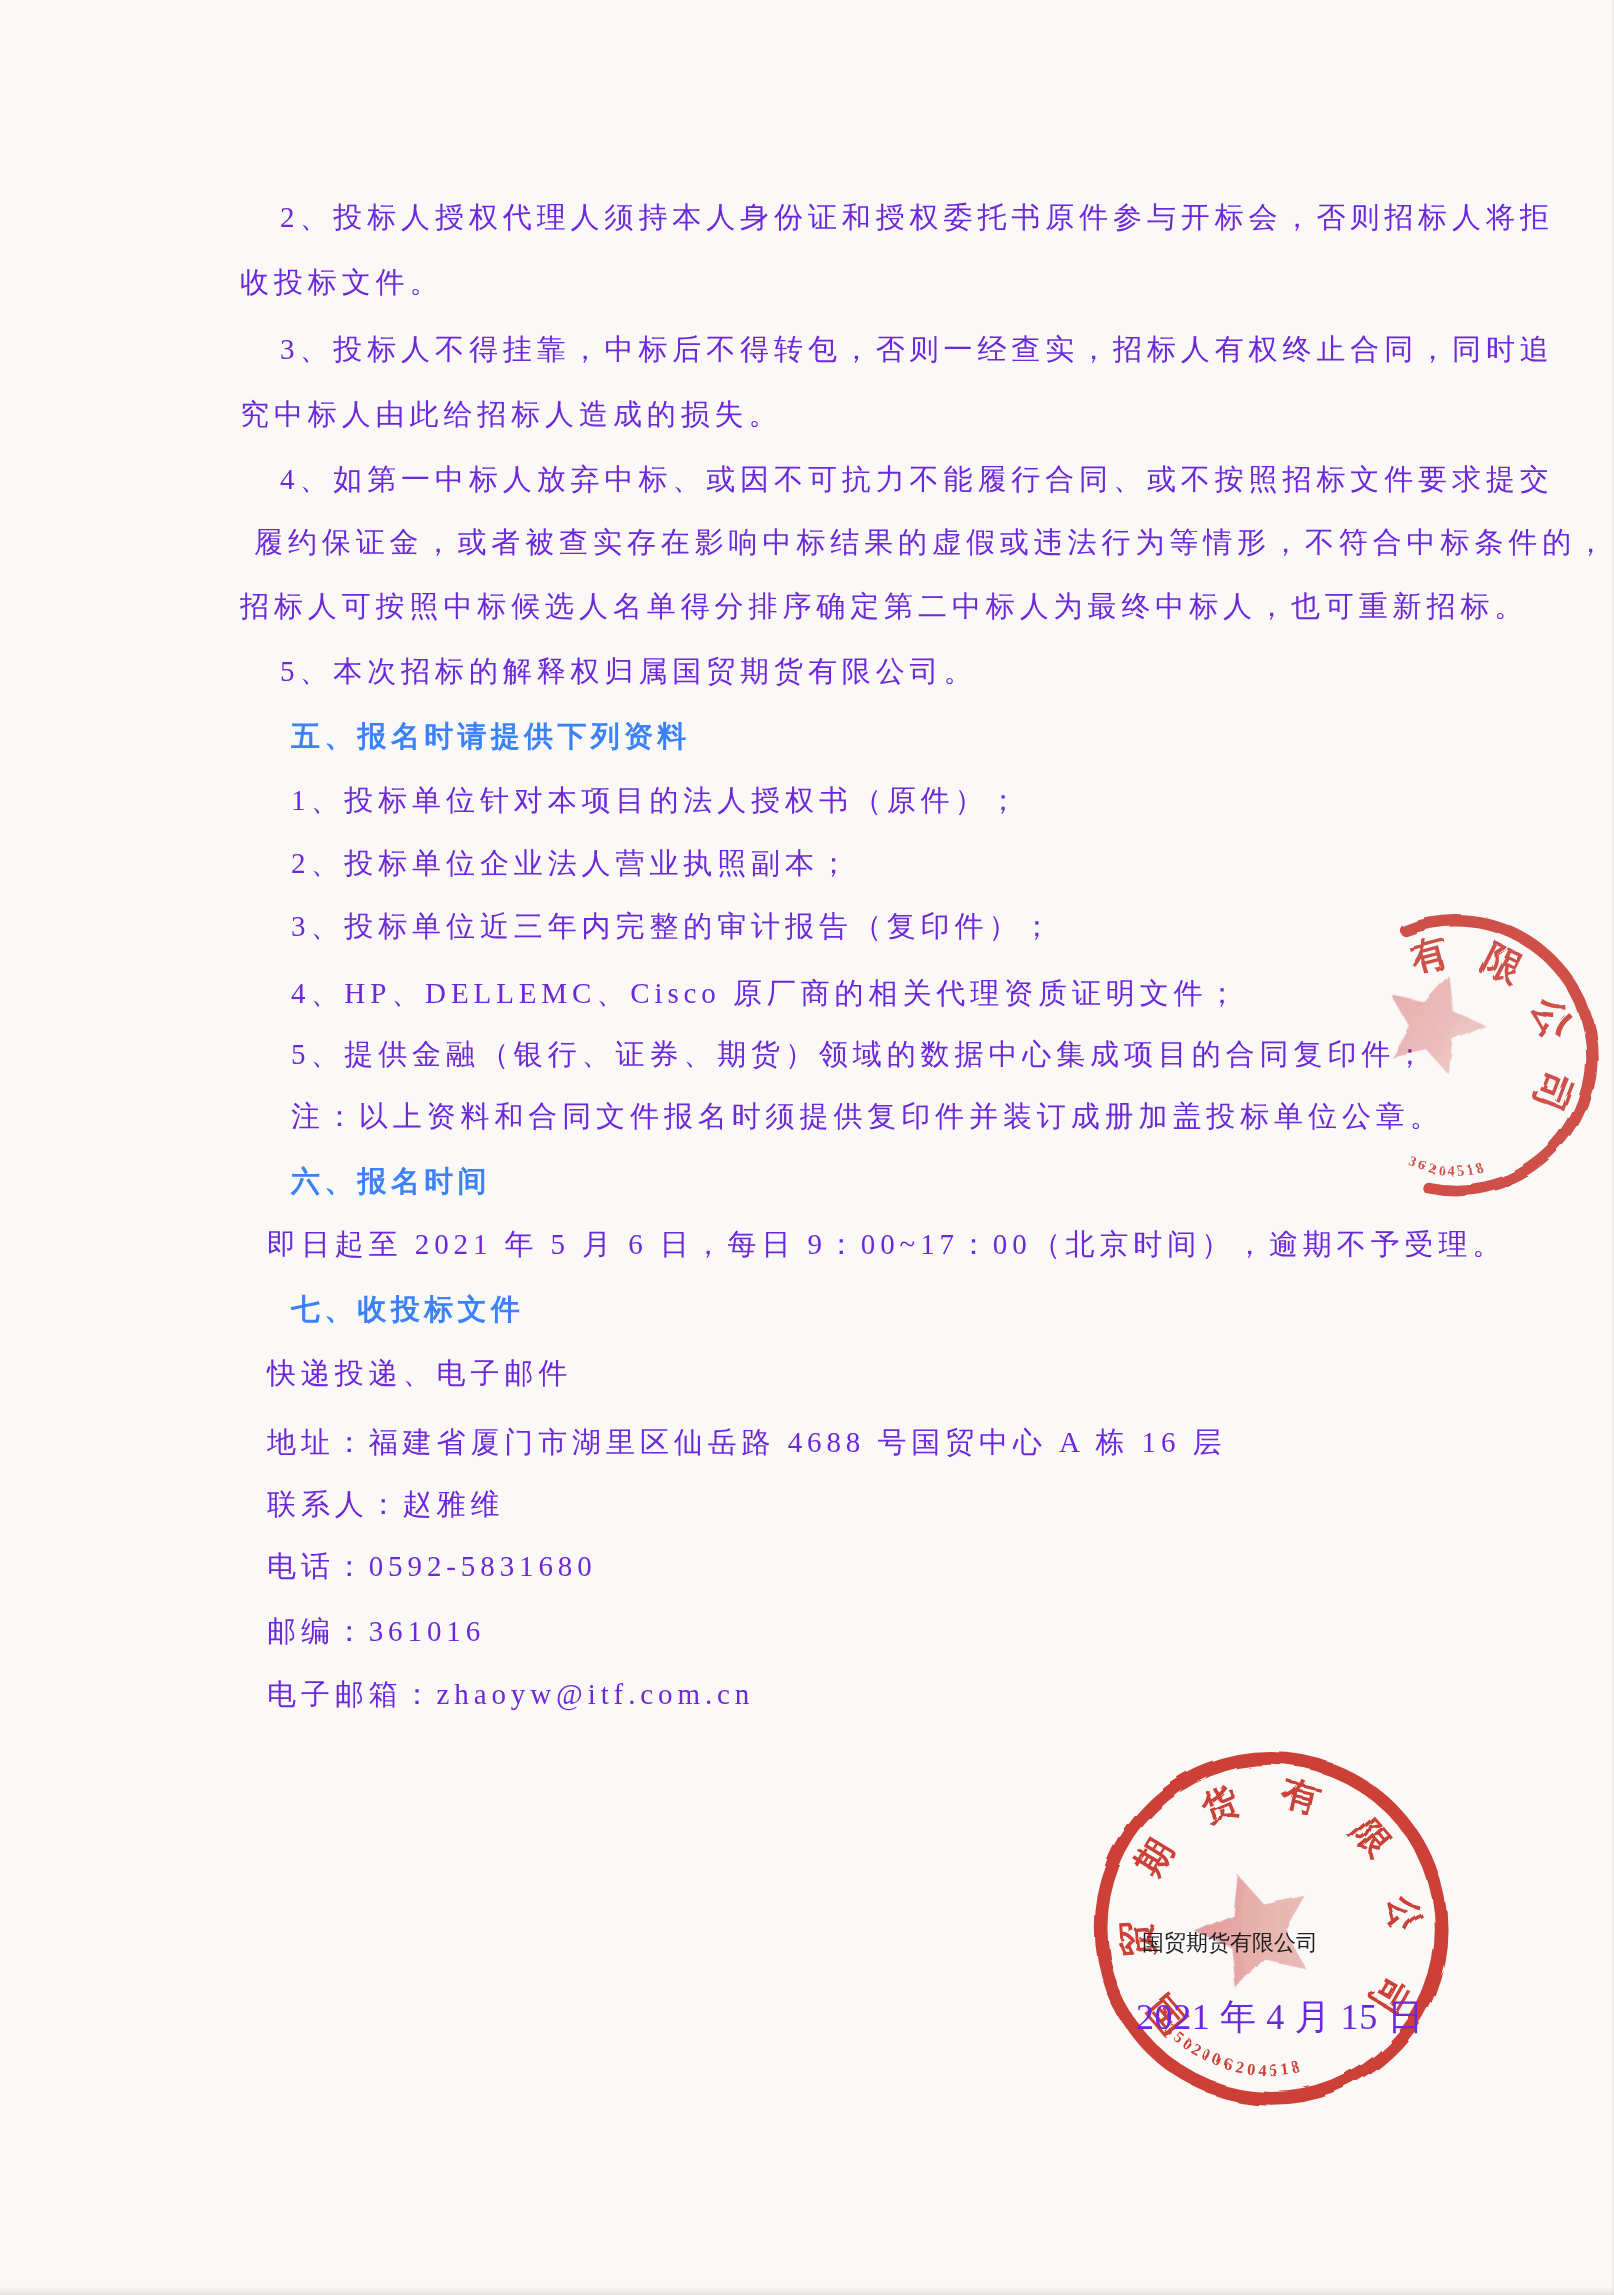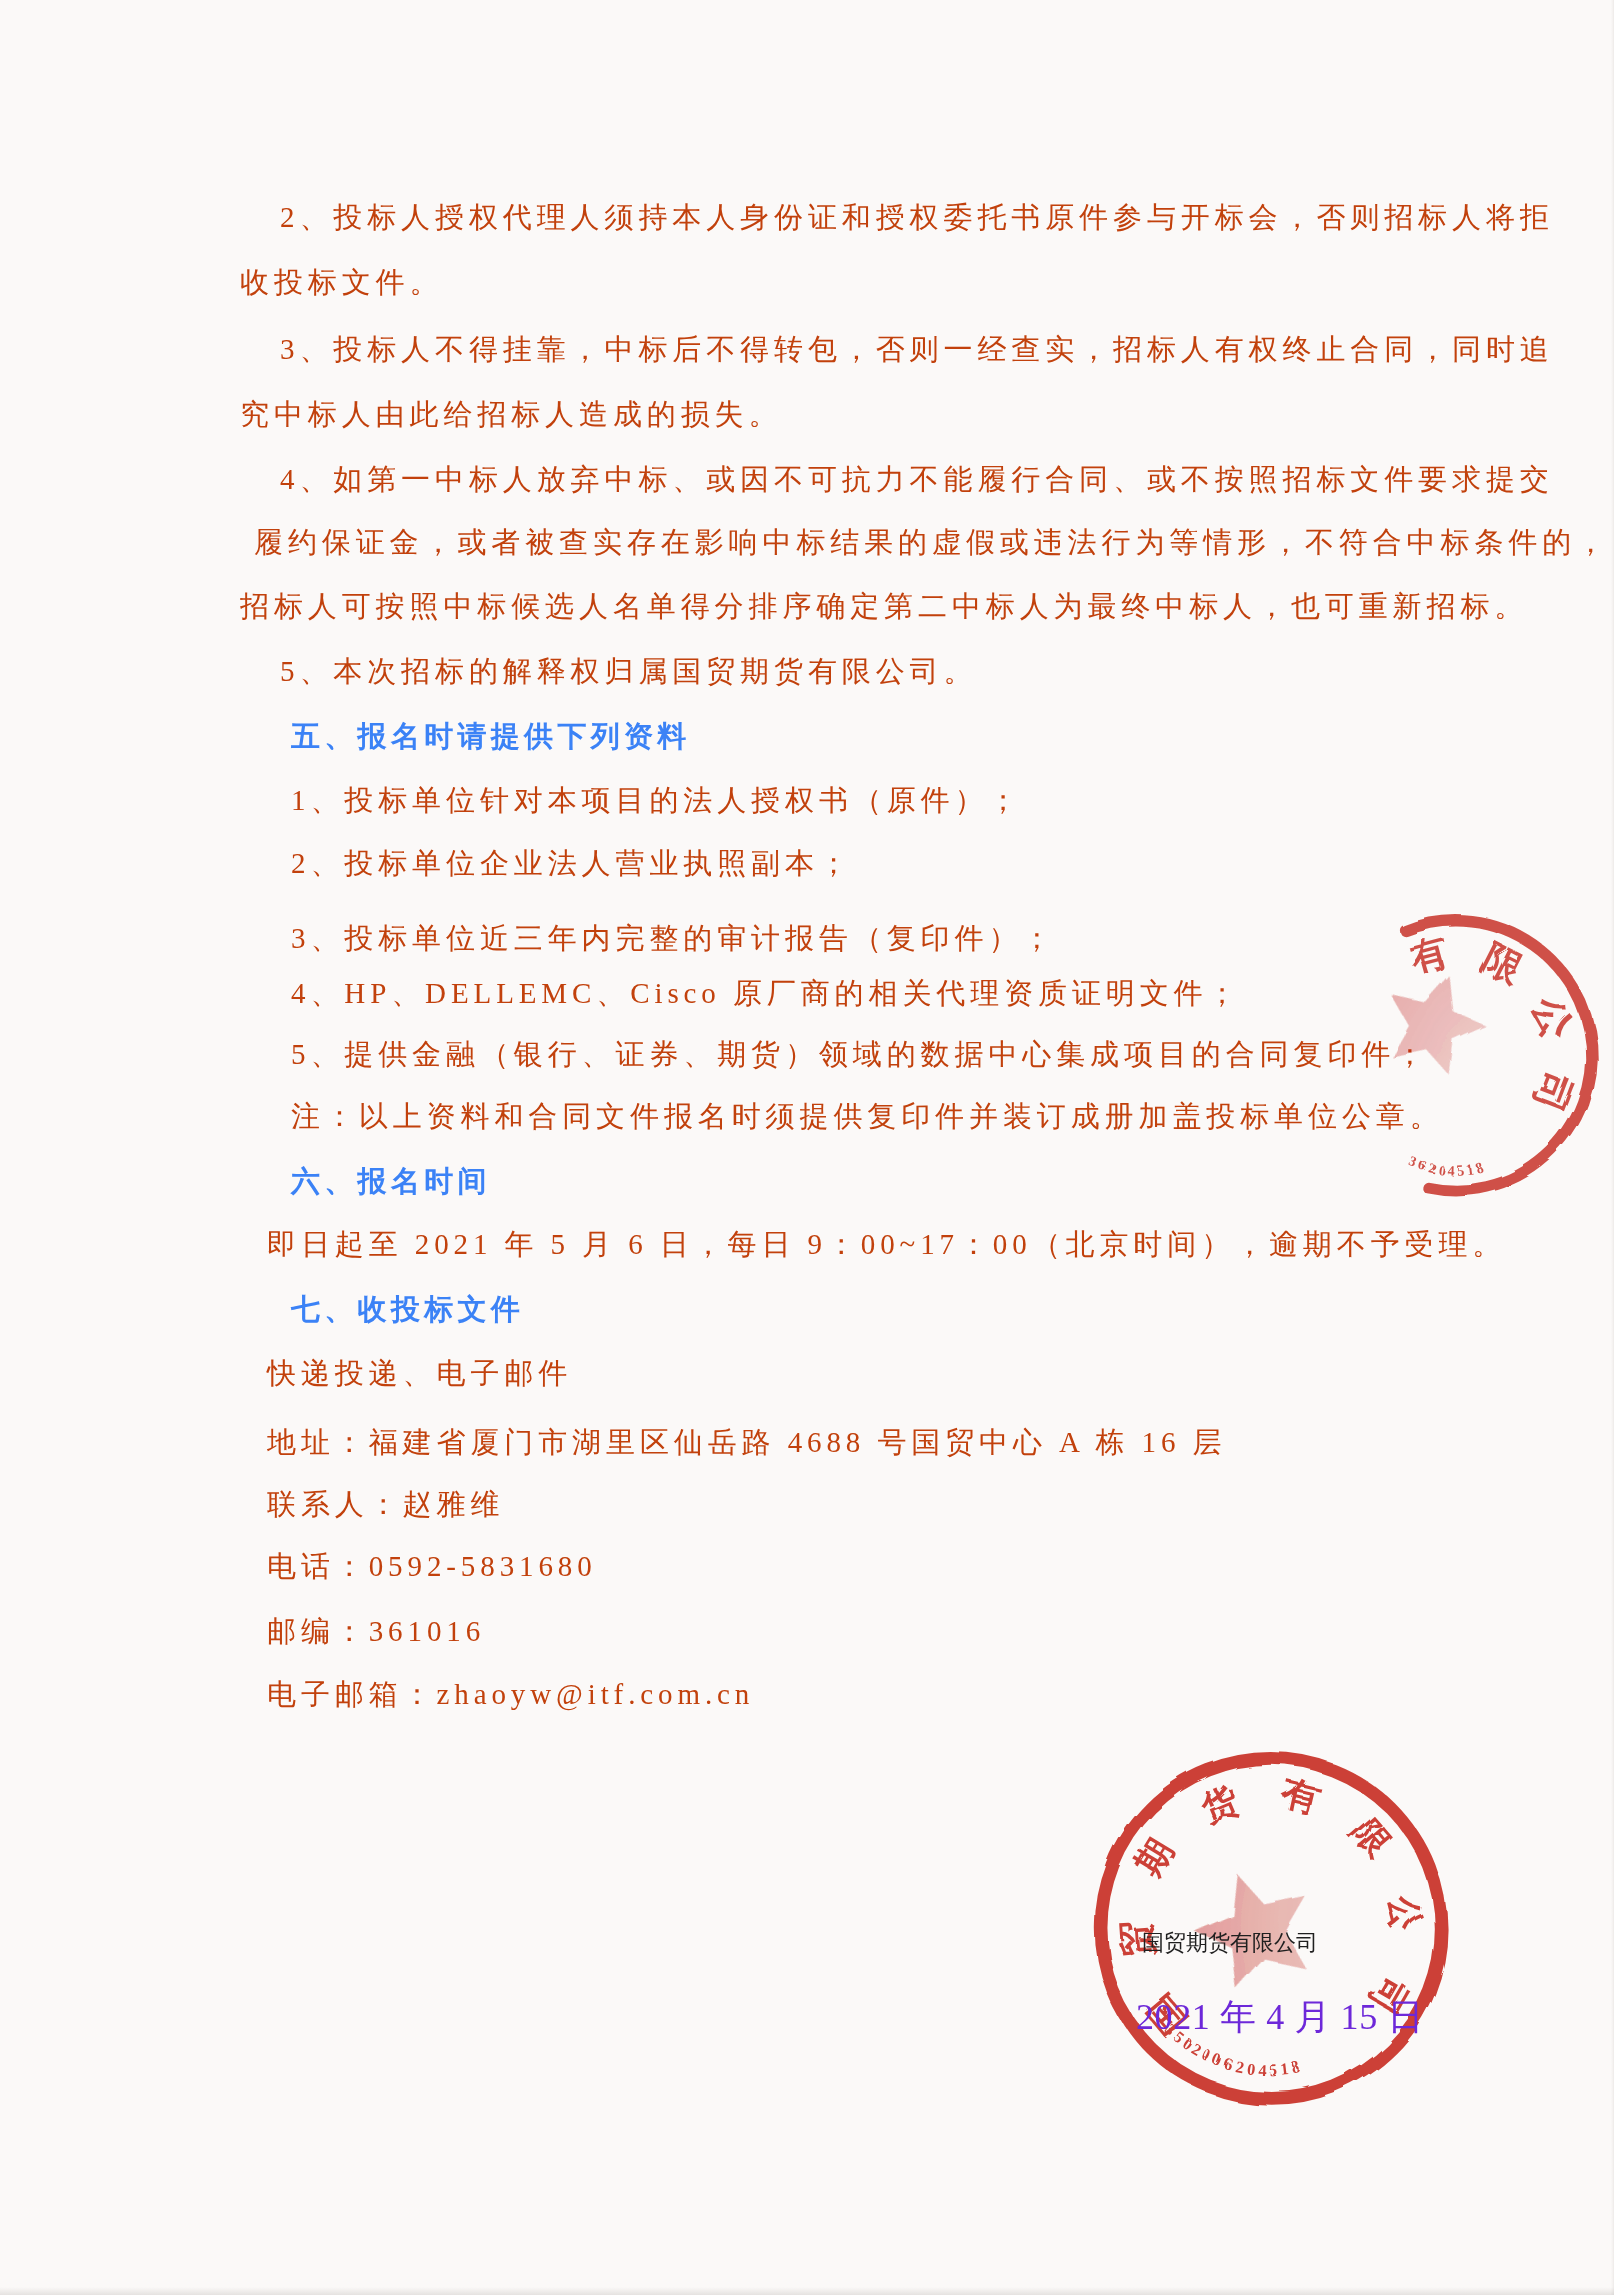--- a/index.html
+++ b/index.html
@@ -8,21 +8,21 @@
     position:relative;
     width:1615px; height:2295px;
     background:#fbf9f8;
     overflow:hidden;
     font-family:"Liberation Serif","DejaVu Serif",serif;
   }
   .doc-line {
     position:absolute;
     font-size:29px;
     line-height:1.15;
-    color:#c2410c;
+    color:#6d28d9;
     letter-spacing:4.9px;
     white-space:pre;
     font-family:"Liberation Serif","DejaVu Serif",serif;
   }
   .doc-line.cont    { left:240px; }
   .doc-line.first   { left:280px; }
   .doc-line.item    { left:291px; }
   .doc-line.heading { left:291px; font-weight:bold; letter-spacing:4.3px; color:#3b82f6; }
   .doc-line.block   { left:267px; }
   .sig-company {
@@ -57,21 +57,21 @@
       <div class="doc-line cont" style="top: 266px;">收投标文件。</div>
       <div class="doc-line first" style="top: 333px;">3、投标人不得挂靠，中标后不得转包，否则一经查实，招标人有权终止合同，同时追</div>
       <div class="doc-line cont" style="top: 398px;">究中标人由此给招标人造成的损失。</div>
       <div class="doc-line first" style="top: 463px;">4、如第一中标人放弃中标、或因不可抗力不能履行合同、或不按照招标文件要求提交</div>
       <div class="doc-line cont" style="top: 526px; margin-left: 14px;">履约保证金，或者被查实存在影响中标结果的虚假或违法行为等情形，不符合中标条件的，</div>
       <div class="doc-line cont" style="top: 590px;">招标人可按照中标候选人名单得分排序确定第二中标人为最终中标人，也可重新招标。</div>
       <div class="doc-line first" style="top: 655px;">5、本次招标的解释权归属国贸期货有限公司。</div>
       <div class="doc-line heading" style="top: 720px;">五、报名时请提供下列资料</div>
       <div class="doc-line item" style="top: 784px;">1、投标单位针对本项目的法人授权书（原件）；</div>
       <div class="doc-line item" style="top: 847px;">2、投标单位企业法人营业执照副本；</div>
-      <div class="doc-line item" style="top: 910px; margin-top: 12px;">3、投标单位近三年内完整的审计报告（复印件）；</div>
+      <div class="doc-line item" style="top: 910px;">3、投标单位近三年内完整的审计报告（复印件）；</div>
       <div class="doc-line item" style="top: 977px;">4、HP、DELLEMC、Cisco 原厂商的相关代理资质证明文件；</div>
       <div class="doc-line item" style="top: 1038px;">5、提供金融（银行、证券、期货）领域的数据中心集成项目的合同复印件；</div>
       <div class="doc-line item" style="top: 1100px;">注：以上资料和合同文件报名时须提供复印件并装订成册加盖投标单位公章。</div>
       <div class="doc-line heading" style="top: 1165px;">六、报名时间</div>
       <div class="doc-line block" style="top: 1228px;">即日起至 2021 年 5 月 6 日，每日 9：00~17：00（北京时间），逾期不予受理。</div>
       <div class="doc-line heading" style="top: 1293px;">七、收投标文件</div>
       <div class="doc-line block" style="top: 1357px;">快递投递、电子邮件</div>
       <div class="doc-line block" style="top: 1426px;">地址：福建省厦门市湖里区仙岳路 4688 号国贸中心 A 栋 16 层</div>
       <div class="doc-line block" style="top: 1488px;">联系人：赵雅维</div>
       <div class="doc-line block" style="top: 1550px;">电话：0592-5831680</div>

